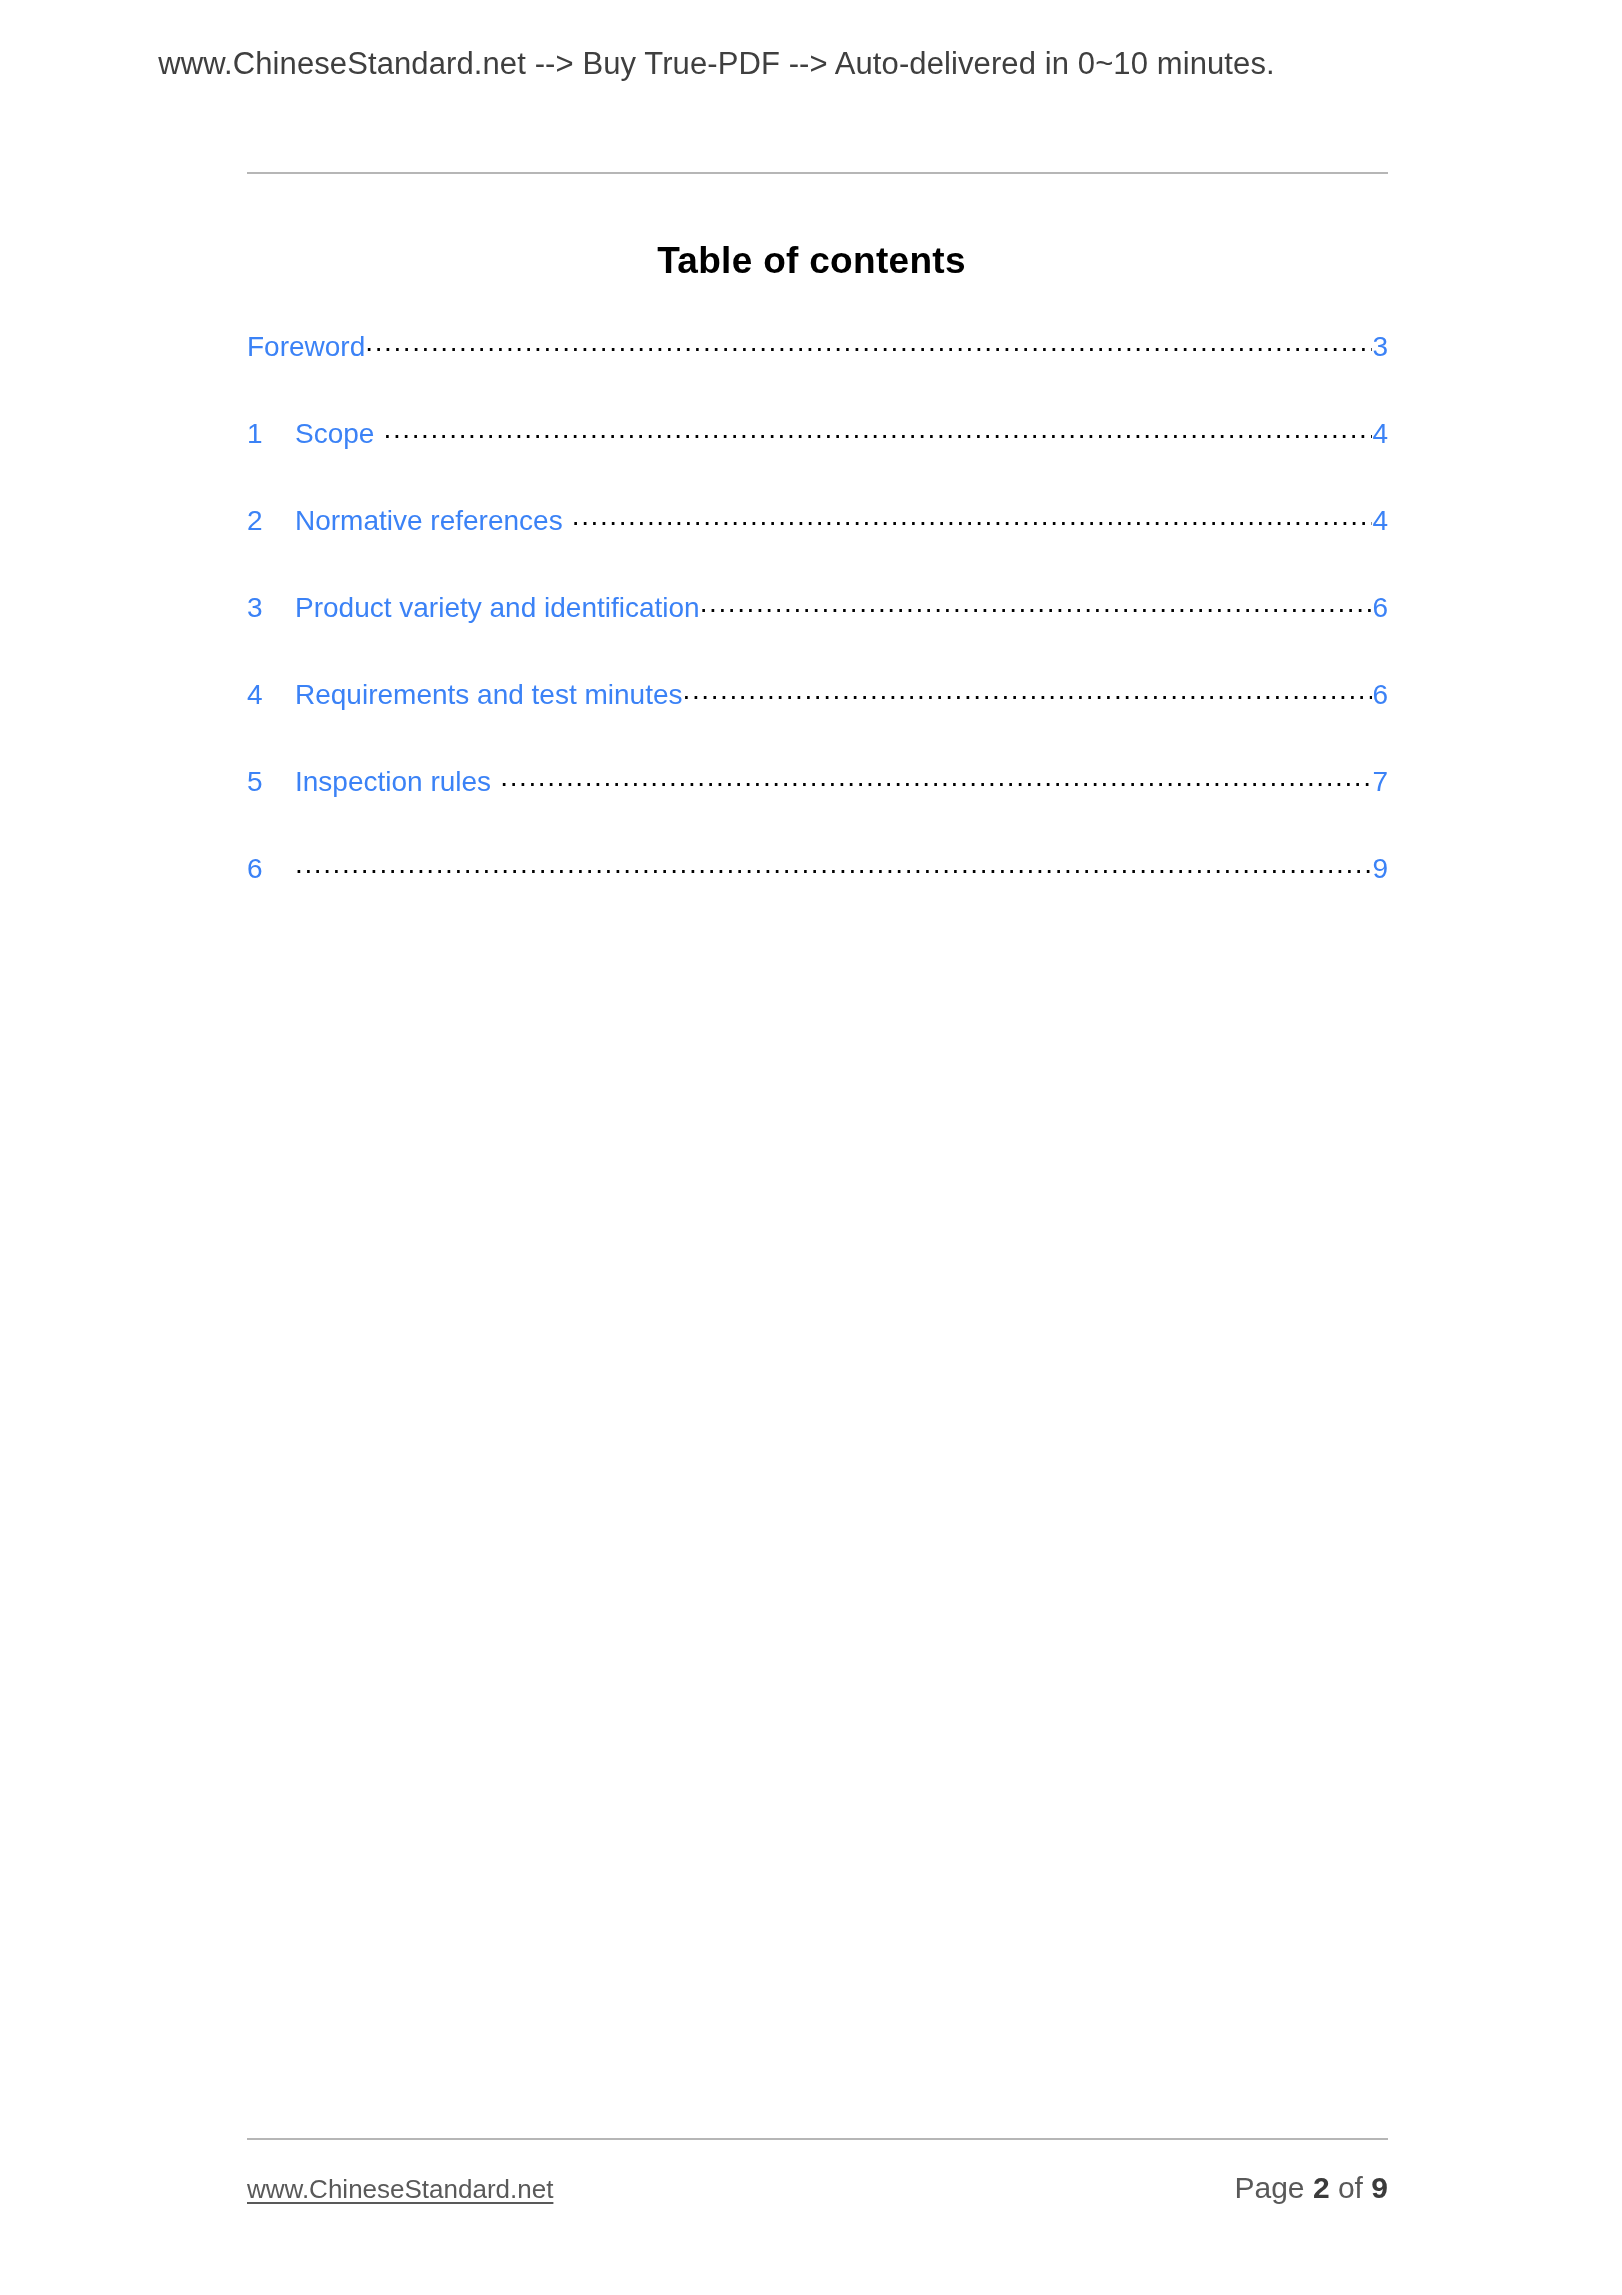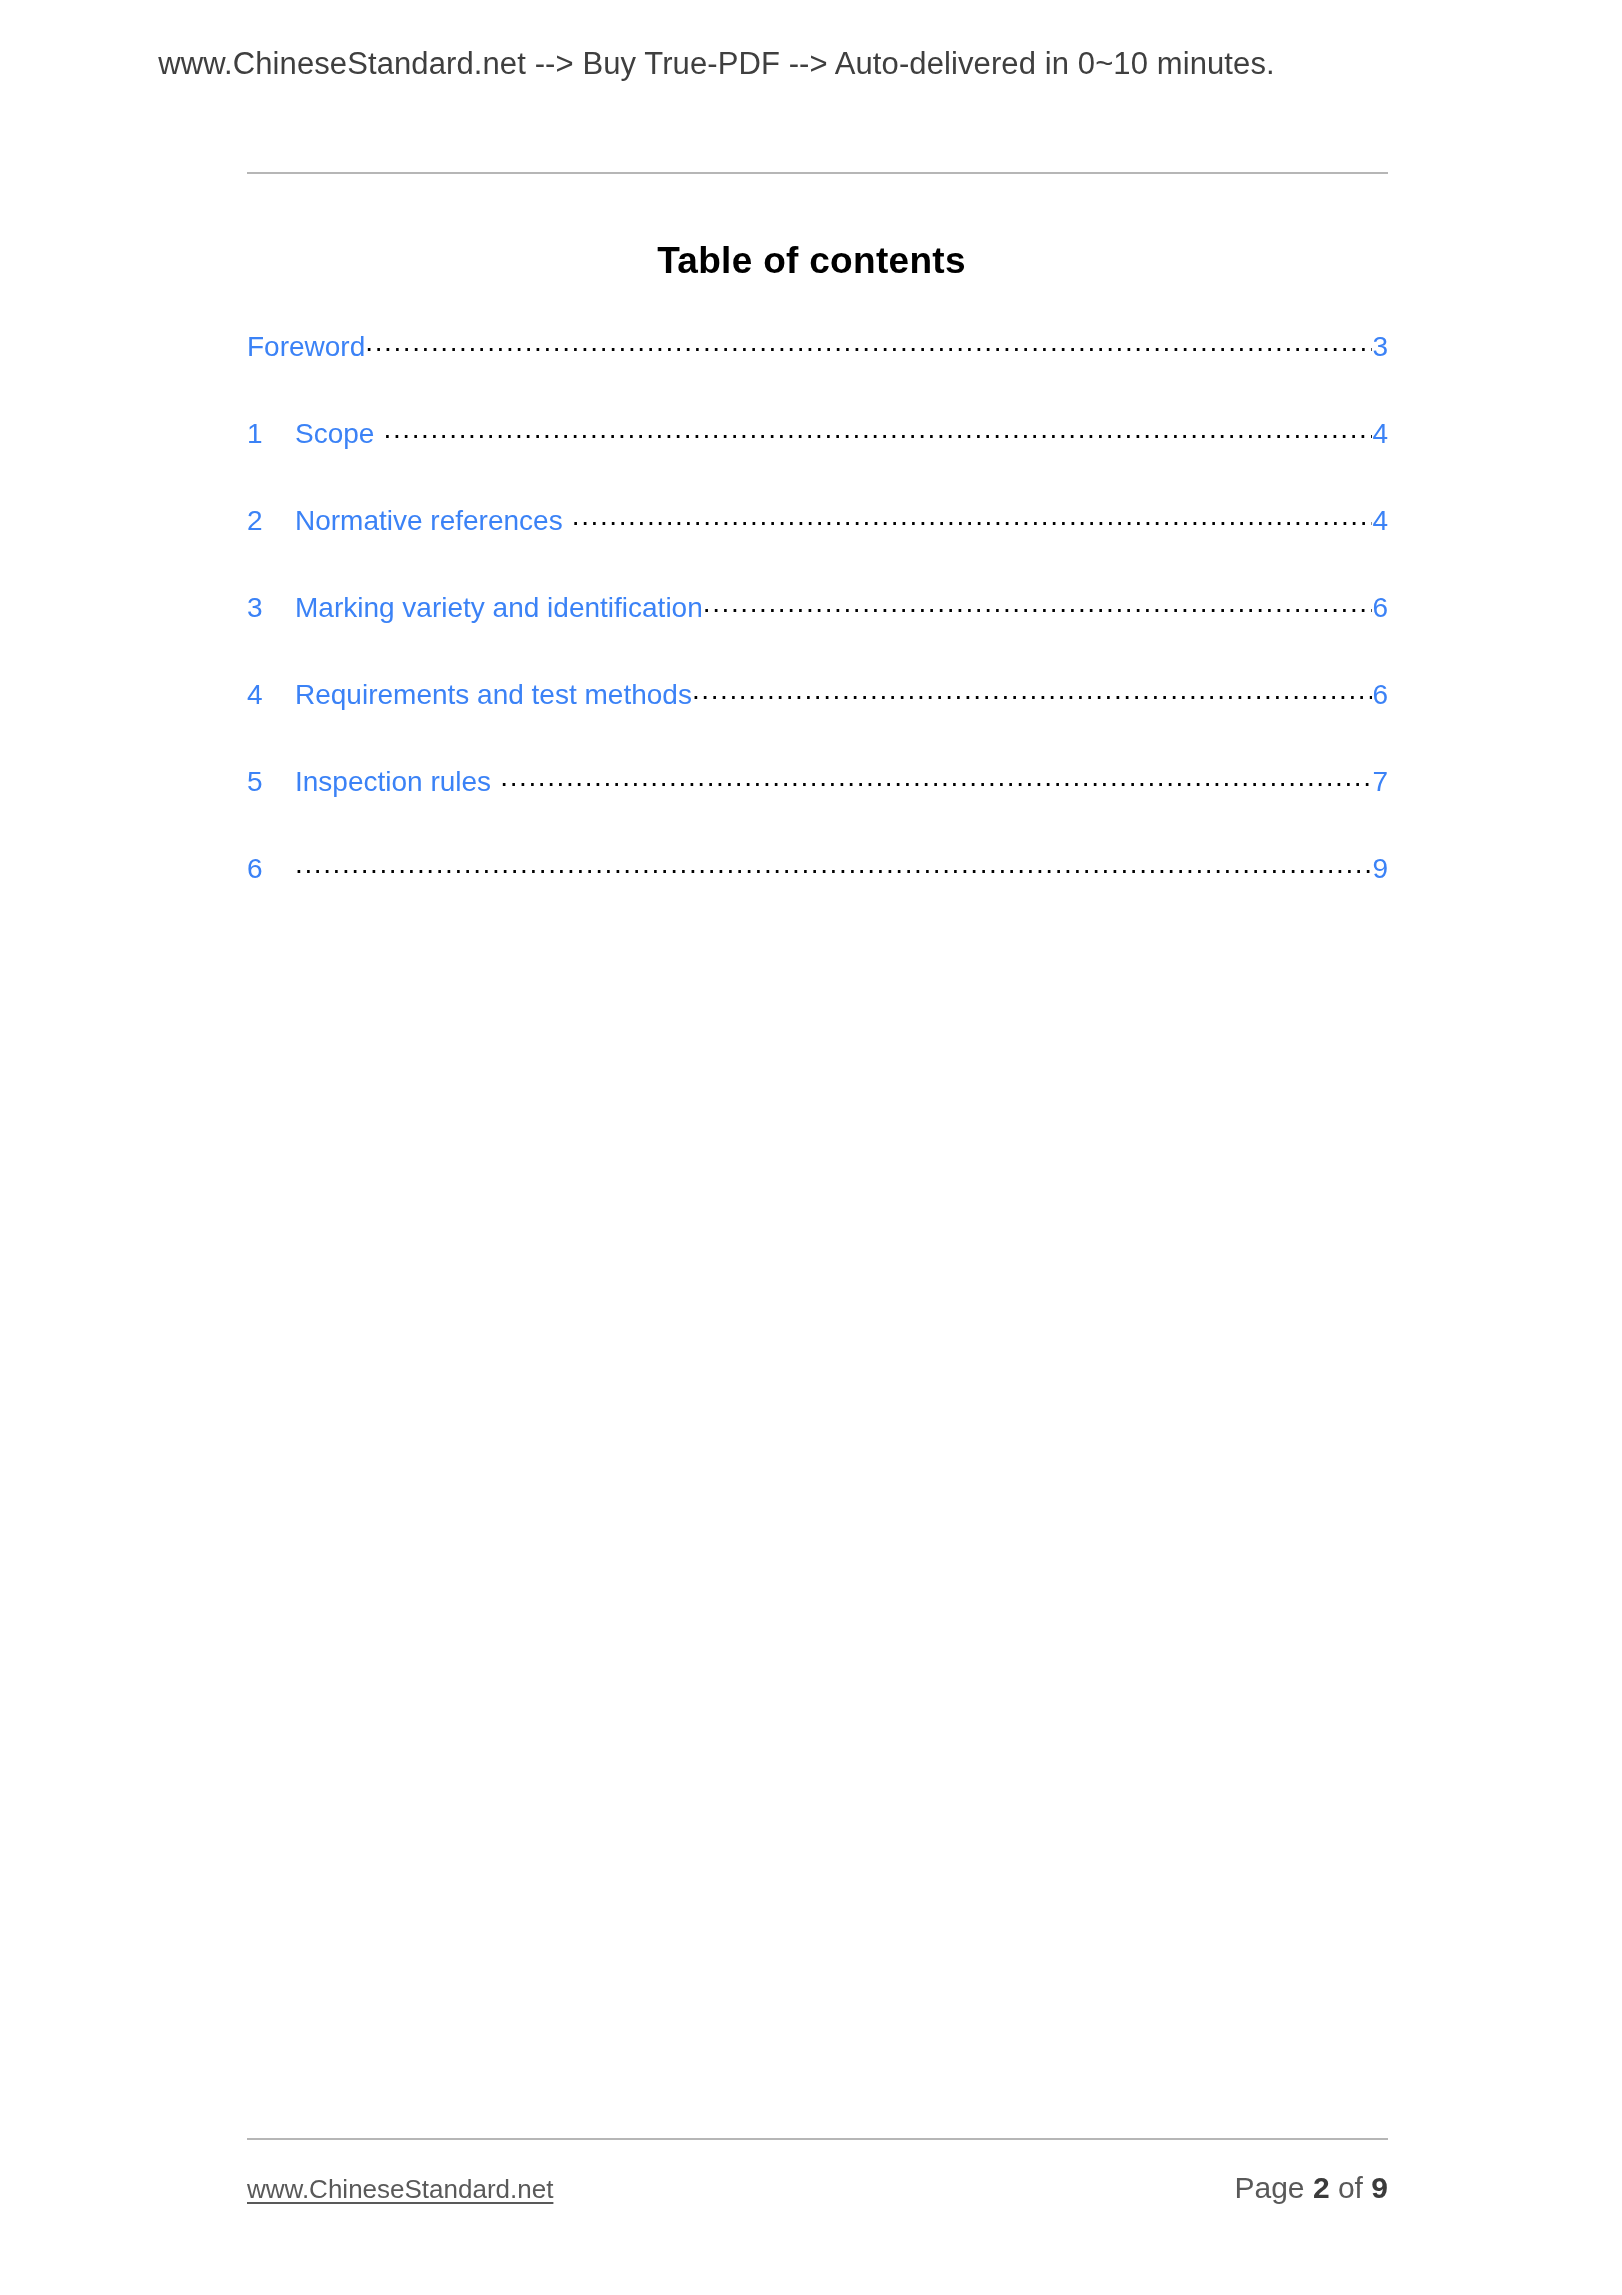--- a/index.html
+++ b/index.html
@@ -185,29 +185,29 @@
     <div class="toc-entry">
       <span class="toc-num">2</span>
       <span class="toc-label">Normative references</span>
       <span class="toc-gap spaced"></span>
       <span class="toc-dots"></span>
       <span class="toc-page">4</span>
     </div>
 
     <div class="toc-entry">
       <span class="toc-num">3</span>
-      <span class="toc-label">Marking variety and identification</span>
+      <span class="toc-label">Product variety and identification</span>
       <span class="toc-gap"></span>
       <span class="toc-dots"></span>
       <span class="toc-page">6</span>
     </div>
 
     <div class="toc-entry">
       <span class="toc-num">4</span>
-      <span class="toc-label">Requirements and test methods</span>
+      <span class="toc-label">Requirements and test minutes</span>
       <span class="toc-gap"></span>
       <span class="toc-dots"></span>
       <span class="toc-page">6</span>
     </div>
 
     <div class="toc-entry">
       <span class="toc-num">5</span>
       <span class="toc-label">Inspection rules</span>
       <span class="toc-gap spaced"></span>
       <span class="toc-dots"></span>

